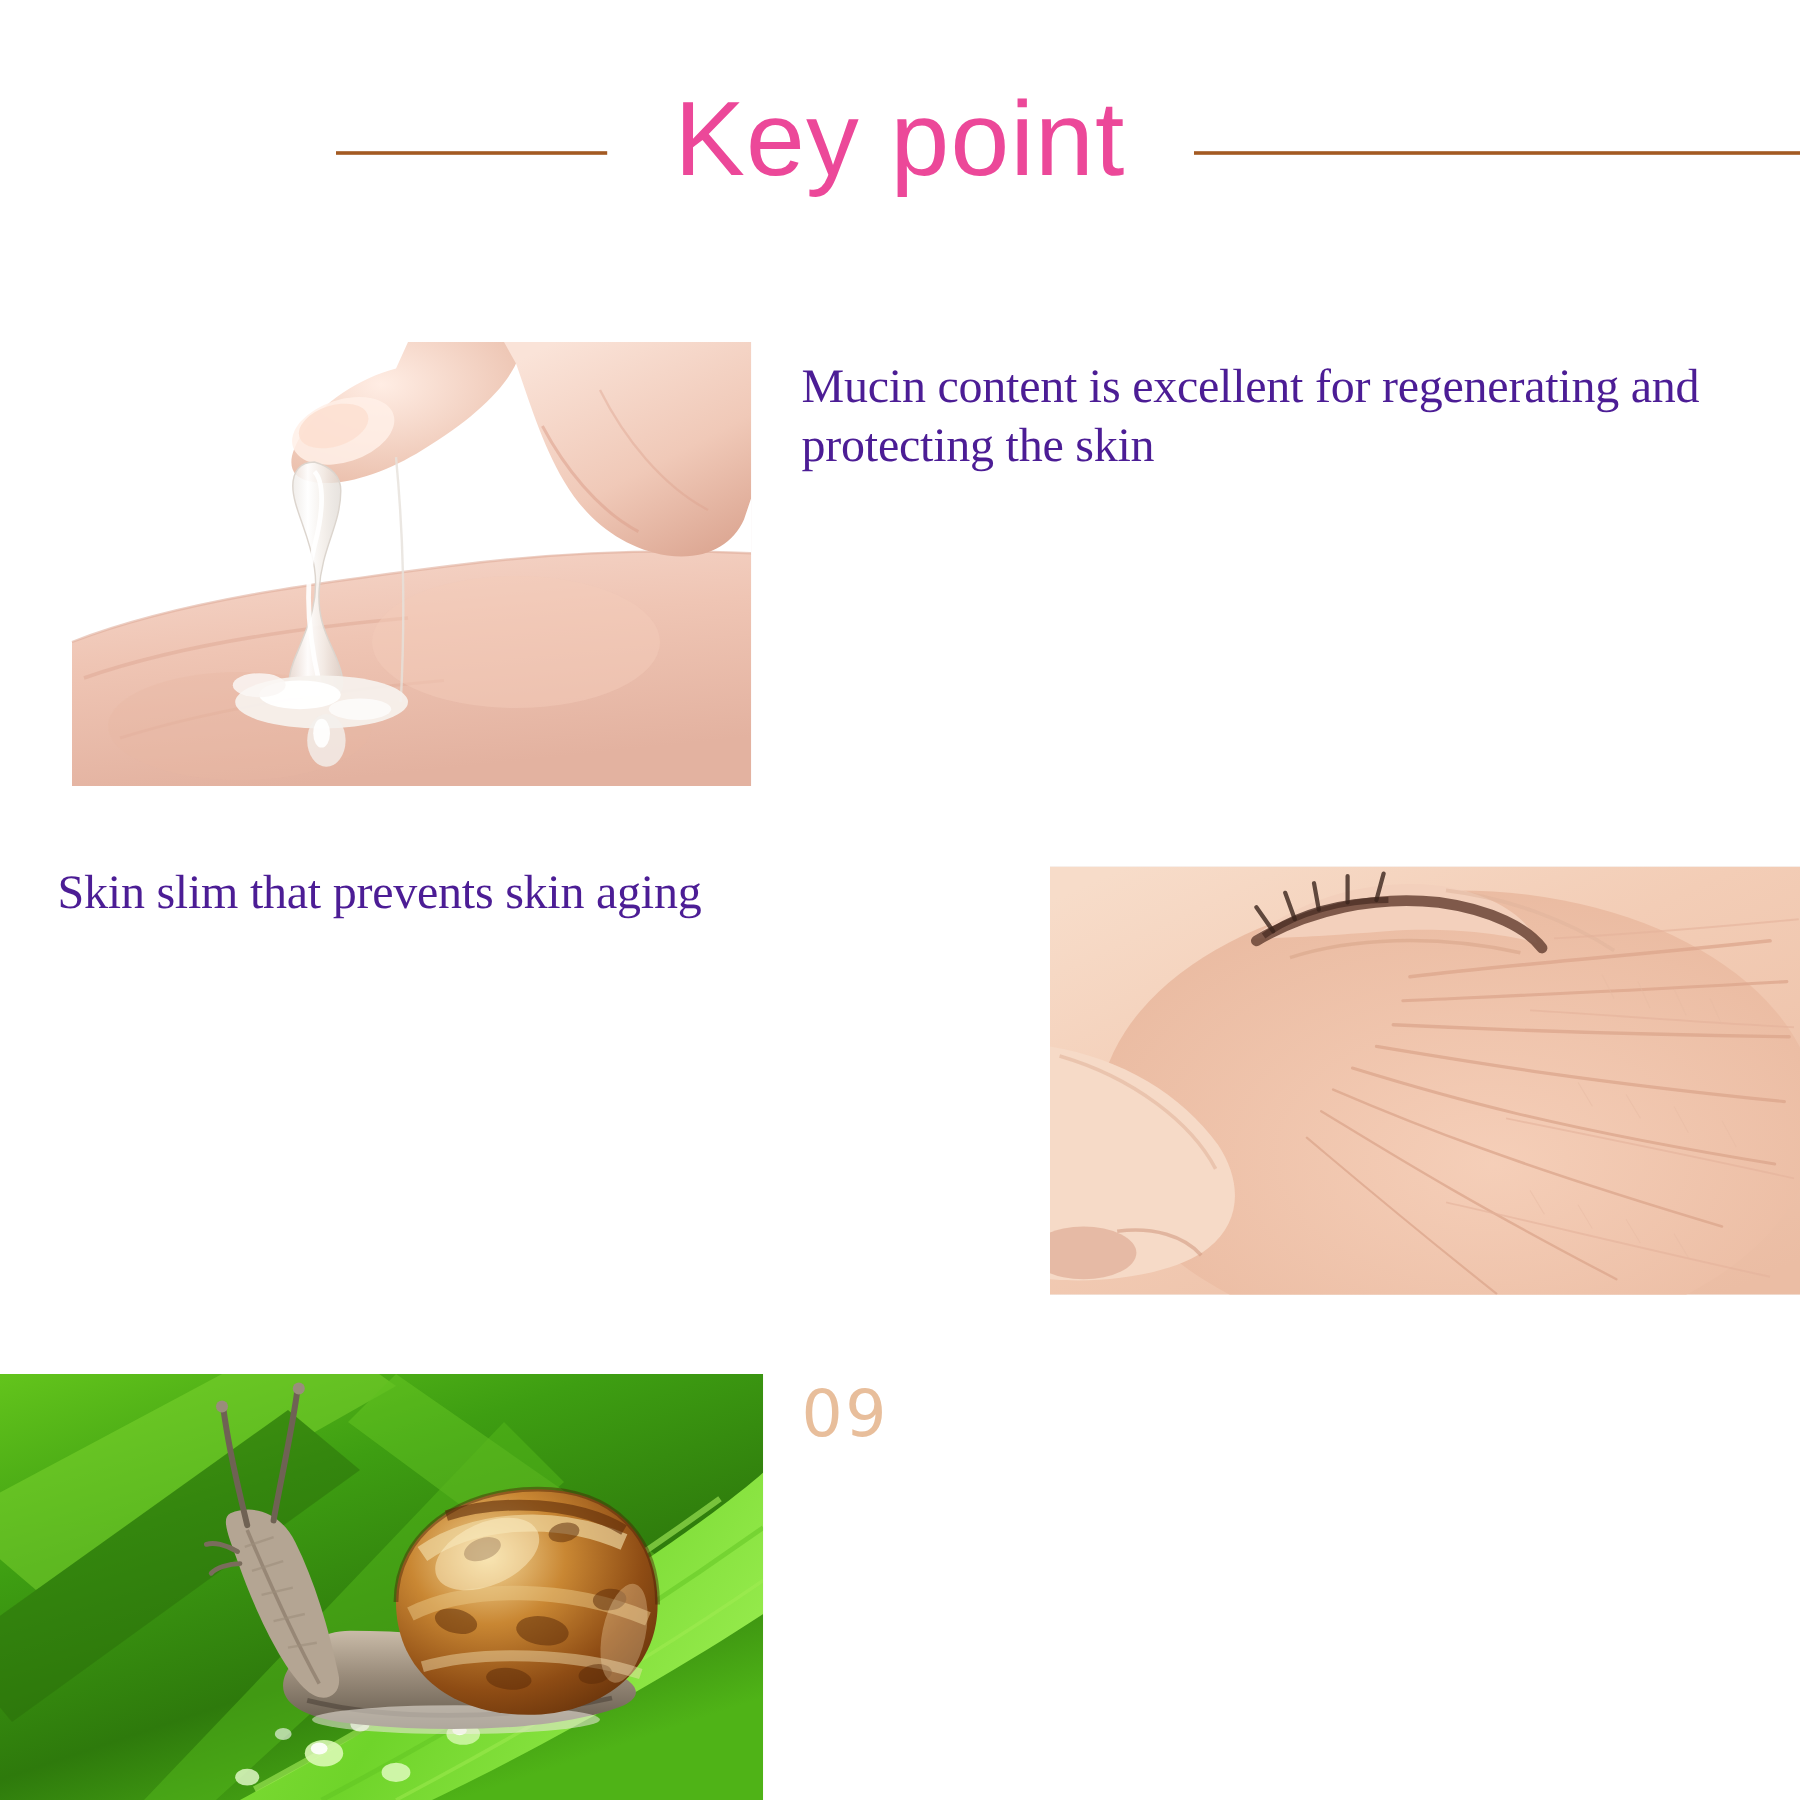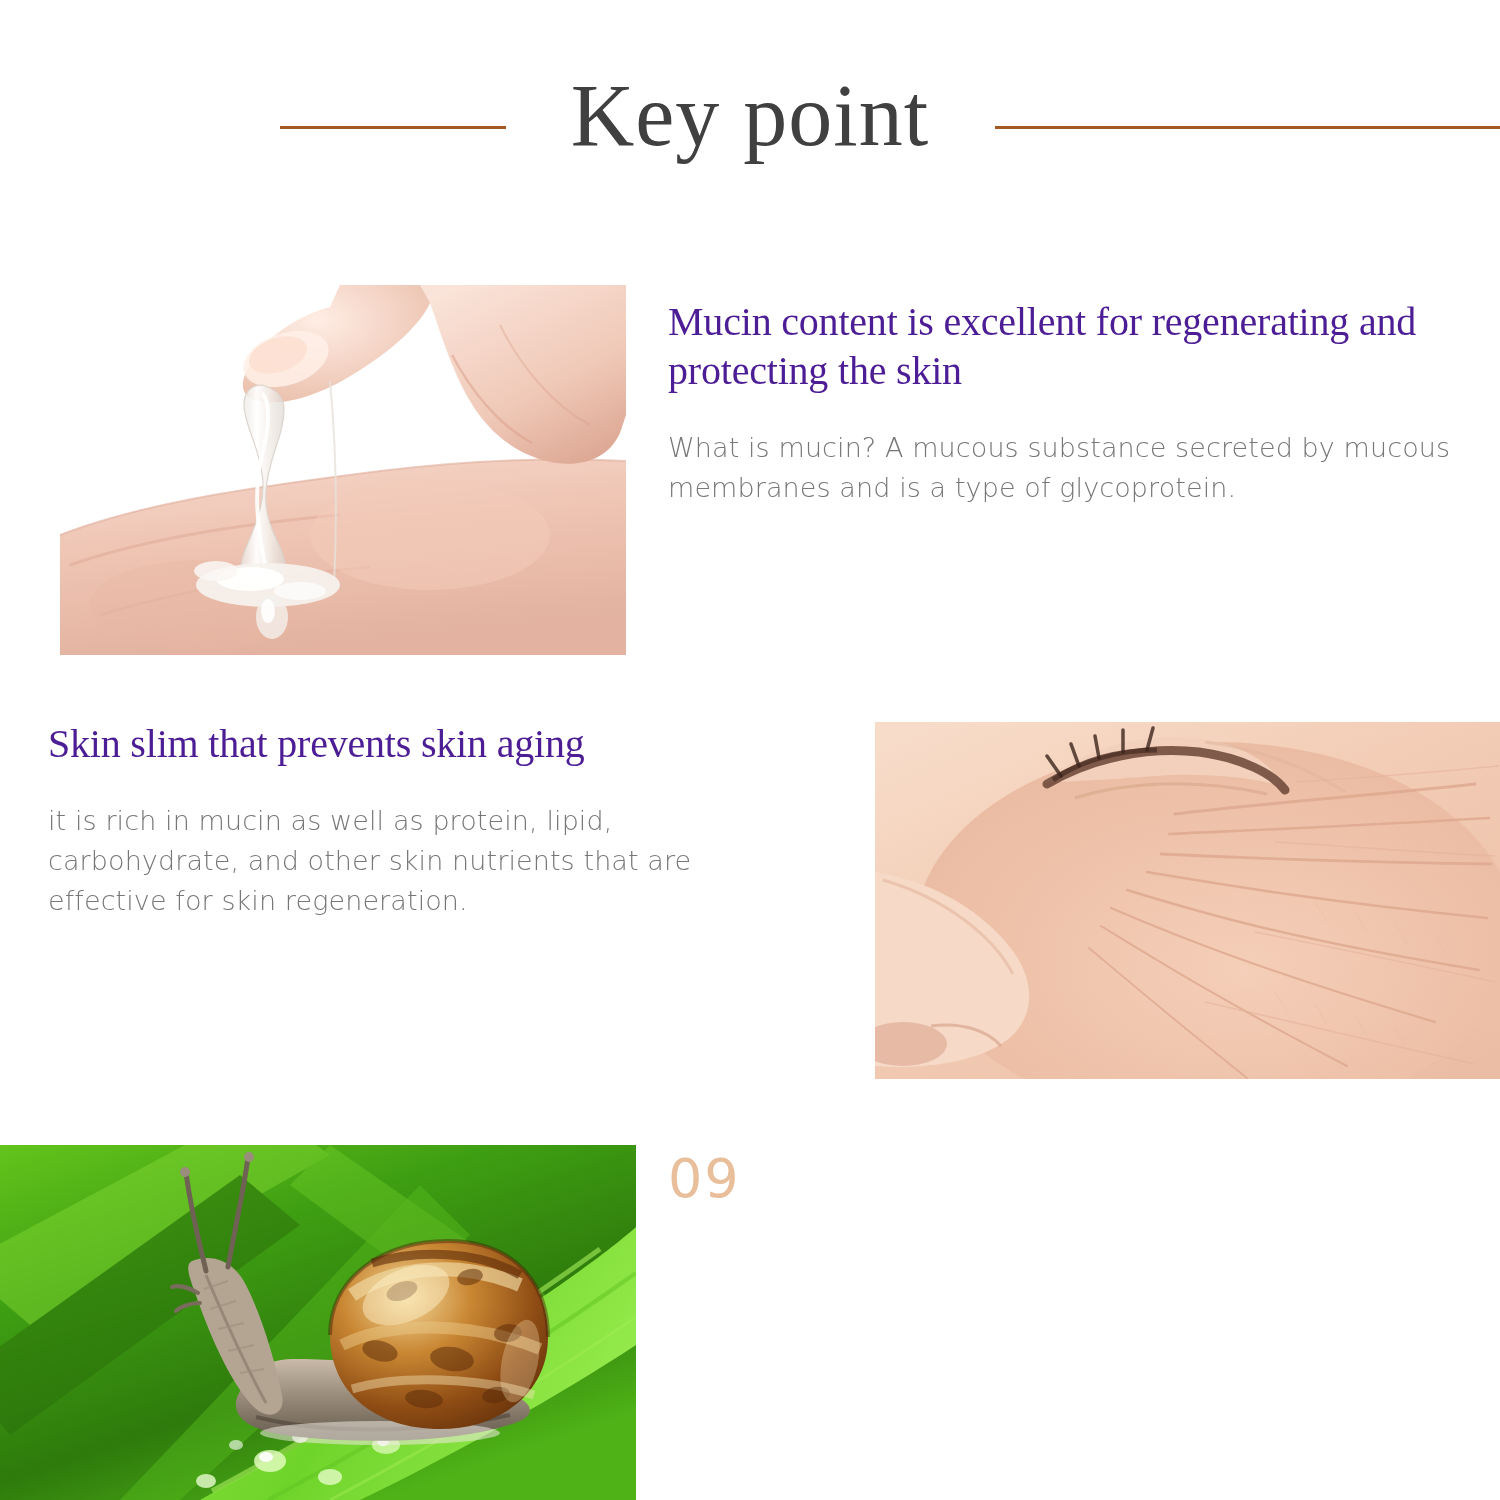--- a/index.html
+++ b/index.html
@@ -31,25 +31,25 @@
     background: #A35A22;
   }
   .rule-left  { left: 280px; width: 226px; }
   .rule-right { left: 995px; width: 505px; }
   .page-title {
     position: absolute;
     left: 0;
     top: 68px;
     width: 1500px;
     text-align: center;
-    font-family: Liberation Serif, serif;
+    font-family: Liberation Sans, sans-serif;
     font-weight: 300;
     font-size: 88px;
     letter-spacing: 1px;
-    color: #404040;
+    color: #ec4899;
     line-height: 1.1;
   }
 
   
   .num {
     font-family: "DejaVu Sans", sans-serif;
     font-weight: 400;
     font-size: 54px;
     color: #E8BE9B;
     letter-spacing: 2px;
@@ -167,26 +167,24 @@
       <ellipse cx="300" cy="306" rx="26" ry="9" fill="#FFFFFF" opacity="0.7"></ellipse>
       <ellipse cx="216" cy="286" rx="22" ry="10" fill="#FAF7F4" opacity="0.85"></ellipse>
       <ellipse cx="272" cy="332" rx="16" ry="22" fill="#F4F0EC" opacity="0.8"></ellipse>
       <ellipse cx="268" cy="326" rx="7" ry="12" fill="#FFFFFF" opacity="0.9"></ellipse>
     </g>
   </svg>
 </div>
 
 <div class="sec sec-1-text" data-name="section-01-text">
   <p class="head" data-name="section-01-heading">Mucin content is excellent for regenerating and protecting the skin</p>
-  <p class="body" data-name="section-01-body">What is mucin? A mucous substance secreted by mucous membranes and is a type of glycoprotein.</p>
 </div>
 
 <div class="sec sec-2-text" data-name="section-02-text">
   <p class="head" data-name="section-02-heading">Skin slim that prevents skin aging</p>
-  <p class="body" data-name="section-02-body">it is rich in mucin as well as protein, lipid, carbohydrate, and other skin nutrients that are effective for skin regeneration.</p>
 </div>
 
 <div class="photo photo-eye" data-name="wrinkled-eye-photo">
   <svg viewBox="0 0 625 357" preserveAspectRatio="xMidYMid slice" data-name="wrinkled-eye-illustration">
     <defs>
       <linearGradient id="faceG" x1="0.1" y1="0" x2="0.9" y2="1">
         <stop offset="0%" stop-color="#F7DCC9"></stop>
         <stop offset="40%" stop-color="#F3CDB6"></stop>
         <stop offset="100%" stop-color="#EBBDA4"></stop>
       </linearGradient>

